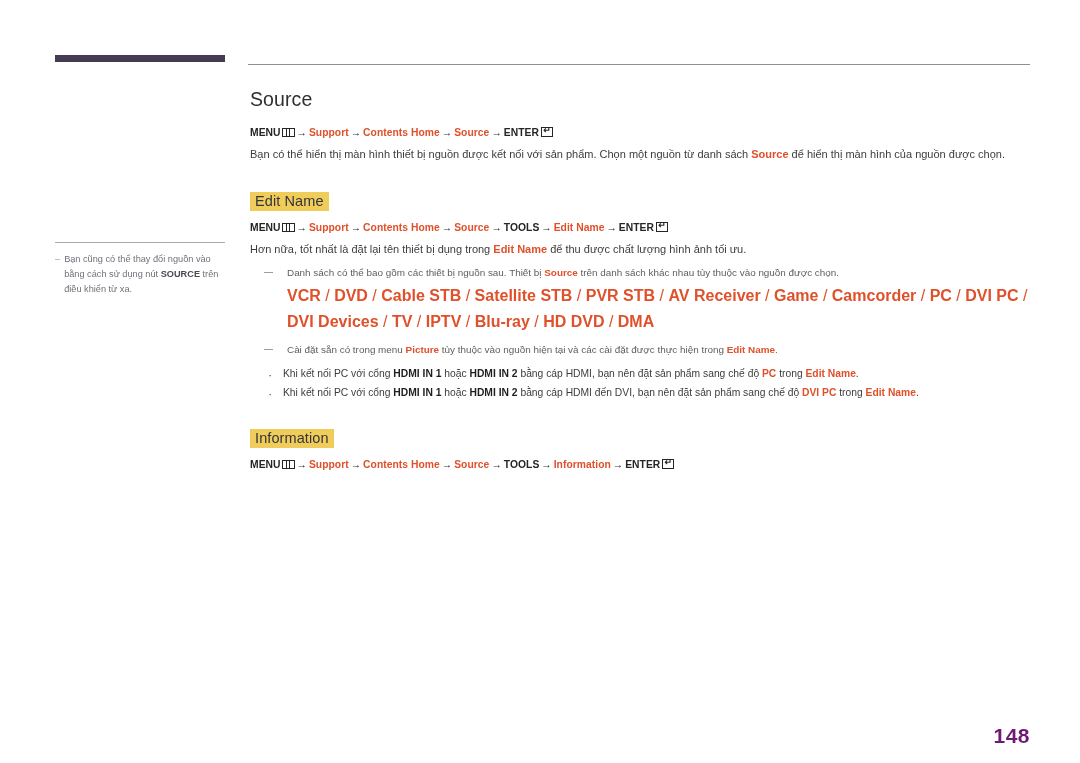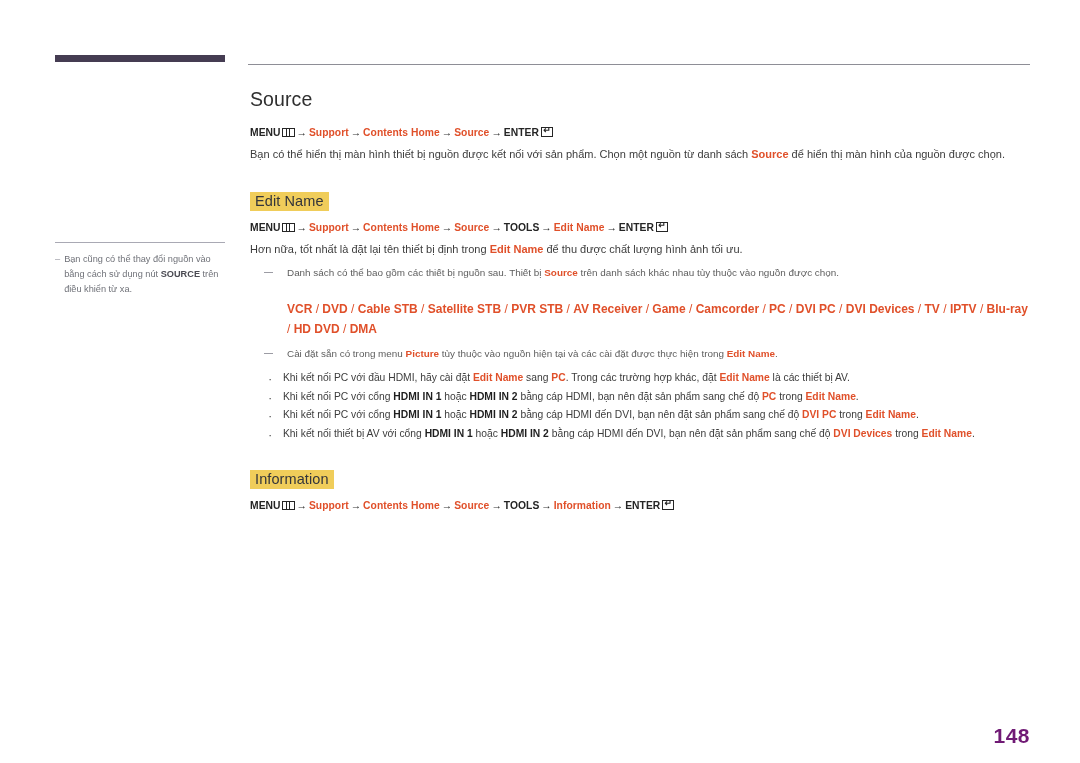--- a/index.html
+++ b/index.html
@@ -155,25 +155,25 @@
   .dash-note .marker {
     flex: none;
     width: 9px;
     border-top: 1.4px solid #9c9ca4;
     margin-top: 7px;
   }
   .dash-note .nt { flex: 1; }
   .dash-note .accent { color: #e0502a; font-weight: bold; }
 
   .device-list {
-    font-size: 12px;
+    font-size: 16px;
     line-height: 1.62;
     color: #e0502a;
     font-weight: bold;
-    margin-top: 19px;
+    margin-top: 2px;
   }
   .device-list .sep { color: #e0502a; font-weight: normal; }
 
   
   ul.bullets {
     list-style: none;
     margin: 7px 0 0 18px;
     padding: 0;
   }
   ul.bullets li {
@@ -232,39 +232,37 @@
 
   <div class="hl-wrap">
     <h2 class="hl-title">Edit Name</h2>
   </div>
 
   <p class="path">
     <span>MENU</span><span class="menu-glyph"></span><span class="arrow">→</span><span class="accent">Support</span><span class="arrow">→</span><span class="accent">Contents Home</span><span class="arrow">→</span><span class="accent">Source</span><span class="arrow">→</span><span>TOOLS</span><span class="arrow">→</span><span class="accent">Edit Name</span><span class="arrow">→</span><span>ENTER</span><span class="enter-glyph"><span>↵</span></span>
   </p>
 
 
-  <p class="body"><span>Hơn nữa, tốt nhất là đặt lại tên thiết bị định trong </span><span class="accent">Edit Name</span><span> để thu được chất lượng hình ảnh tối ưu.</span></p>
+  <p class="body"><span>Hơn nữa, tốt nhất là đặt lại tên thiết bị dụng trong </span><span class="accent">Edit Name</span><span> để thu được chất lượng hình ảnh tối ưu.</span></p>
 
   <div class="dash-note">
     <span class="marker"></span>
     <span class="nt"><span>Danh sách có thể bao gồm các thiết bị nguồn sau. Thiết bị </span><span class="accent">Source</span><span> trên danh sách khác nhau tùy thuộc vào nguồn được chọn.</span>
       <div class="device-list" id="device-list"><span>VCR</span><span class="sep"> / </span><span>DVD</span><span class="sep"> / </span><span>Cable STB</span><span class="sep"> / </span><span>Satellite STB</span><span class="sep"> / </span><span>PVR STB</span><span class="sep"> / </span><span>AV Receiver</span><span class="sep"> / </span><span>Game</span><span class="sep"> / </span><span>Camcorder</span><span class="sep"> / </span><span>PC</span><span class="sep"> / </span><span>DVI PC</span><span class="sep"> / </span><span>DVI Devices</span><span class="sep"> / </span><span>TV</span><span class="sep"> / </span><span>IPTV</span><span class="sep"> / </span><span>Blu-ray</span><span class="sep"> / </span><span>HD DVD</span><span class="sep"> / </span><span>DMA</span></div>
     </span>
   </div>
 
   <div class="dash-note">
     <span class="marker"></span>
     <span class="nt"><span>Cài đặt sẵn có trong menu </span><span class="accent">Picture</span><span> tùy thuộc vào nguồn hiện tại và các cài đặt được thực hiện trong </span><span class="accent">Edit Name</span><span>.</span></span>
   </div>
 
   <ul class="bullets" id="bullet-list">
-      <li><span>Khi kết nối PC với đầu HDMI, hãy cài đặt </span><span class="accent">Edit Name</span><span> sang </span><span class="accent">PC</span><span>. Trong các trường hợp khác, đặt </span><span class="accent">Edit Name</span><span> là các thiết bị AV.</span></li>
       <li><span>Khi kết nối PC với cổng </span><b>HDMI IN 1</b><span> hoặc </span><b>HDMI IN 2</b><span> bằng cáp HDMI, bạn nên đặt sản phẩm sang chế độ </span><span class="accent">PC</span><span> trong </span><span class="accent">Edit Name</span><span>.</span></li>
       <li><span>Khi kết nối PC với cổng </span><b>HDMI IN 1</b><span> hoặc </span><b>HDMI IN 2</b><span> bằng cáp HDMI đến DVI, bạn nên đặt sản phẩm sang chế độ </span><span class="accent">DVI PC</span><span> trong </span><span class="accent">Edit Name</span><span>.</span></li>
-      <li><span>Khi kết nối thiết bị AV với cổng </span><b>HDMI IN 1</b><span> hoặc </span><b>HDMI IN 2</b><span> bằng cáp HDMI đến DVI, bạn nên đặt sản phẩm sang chế độ </span><span class="accent">DVI Devices</span><span> trong </span><span class="accent">Edit Name</span><span>.</span></li>
     </ul>
 
   <div class="hl-wrap">
     <h2 class="hl-title">Information</h2>
   </div>
 
   <p class="path">
     <span>MENU</span><span class="menu-glyph"></span><span class="arrow">→</span><span class="accent">Support</span><span class="arrow">→</span><span class="accent">Contents Home</span><span class="arrow">→</span><span class="accent">Source</span><span class="arrow">→</span><span>TOOLS</span><span class="arrow">→</span><span class="accent">Information</span><span class="arrow">→</span><span>ENTER</span><span class="enter-glyph"><span>↵</span></span>
   </p>
 

